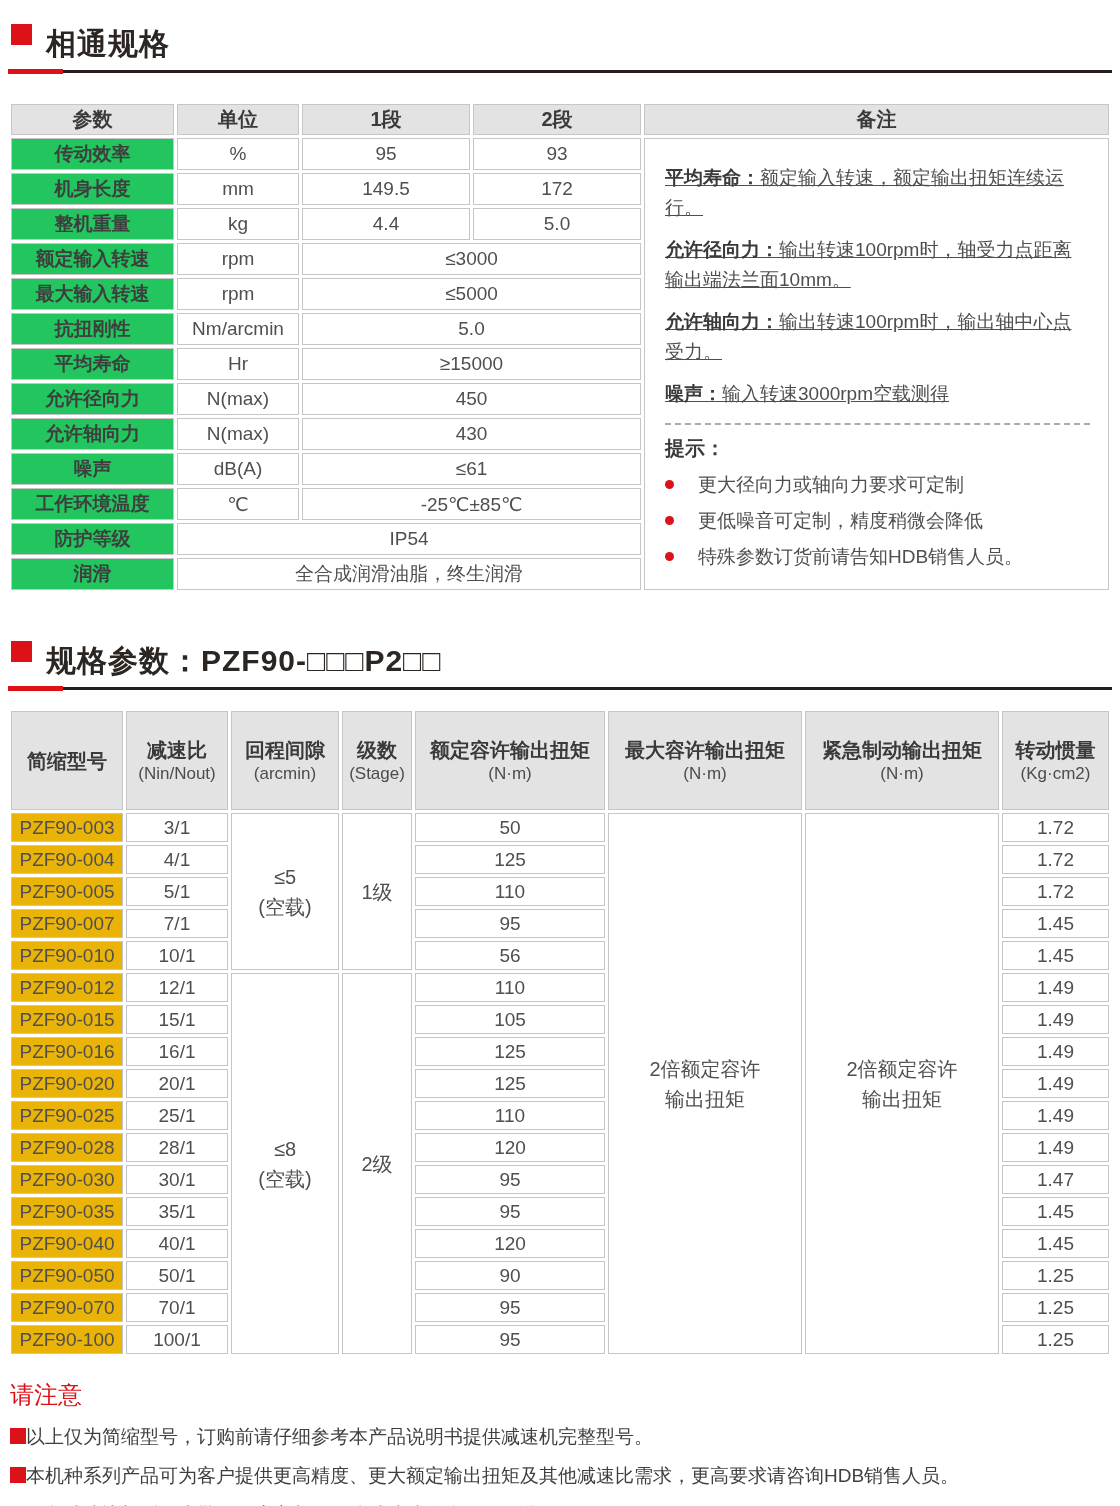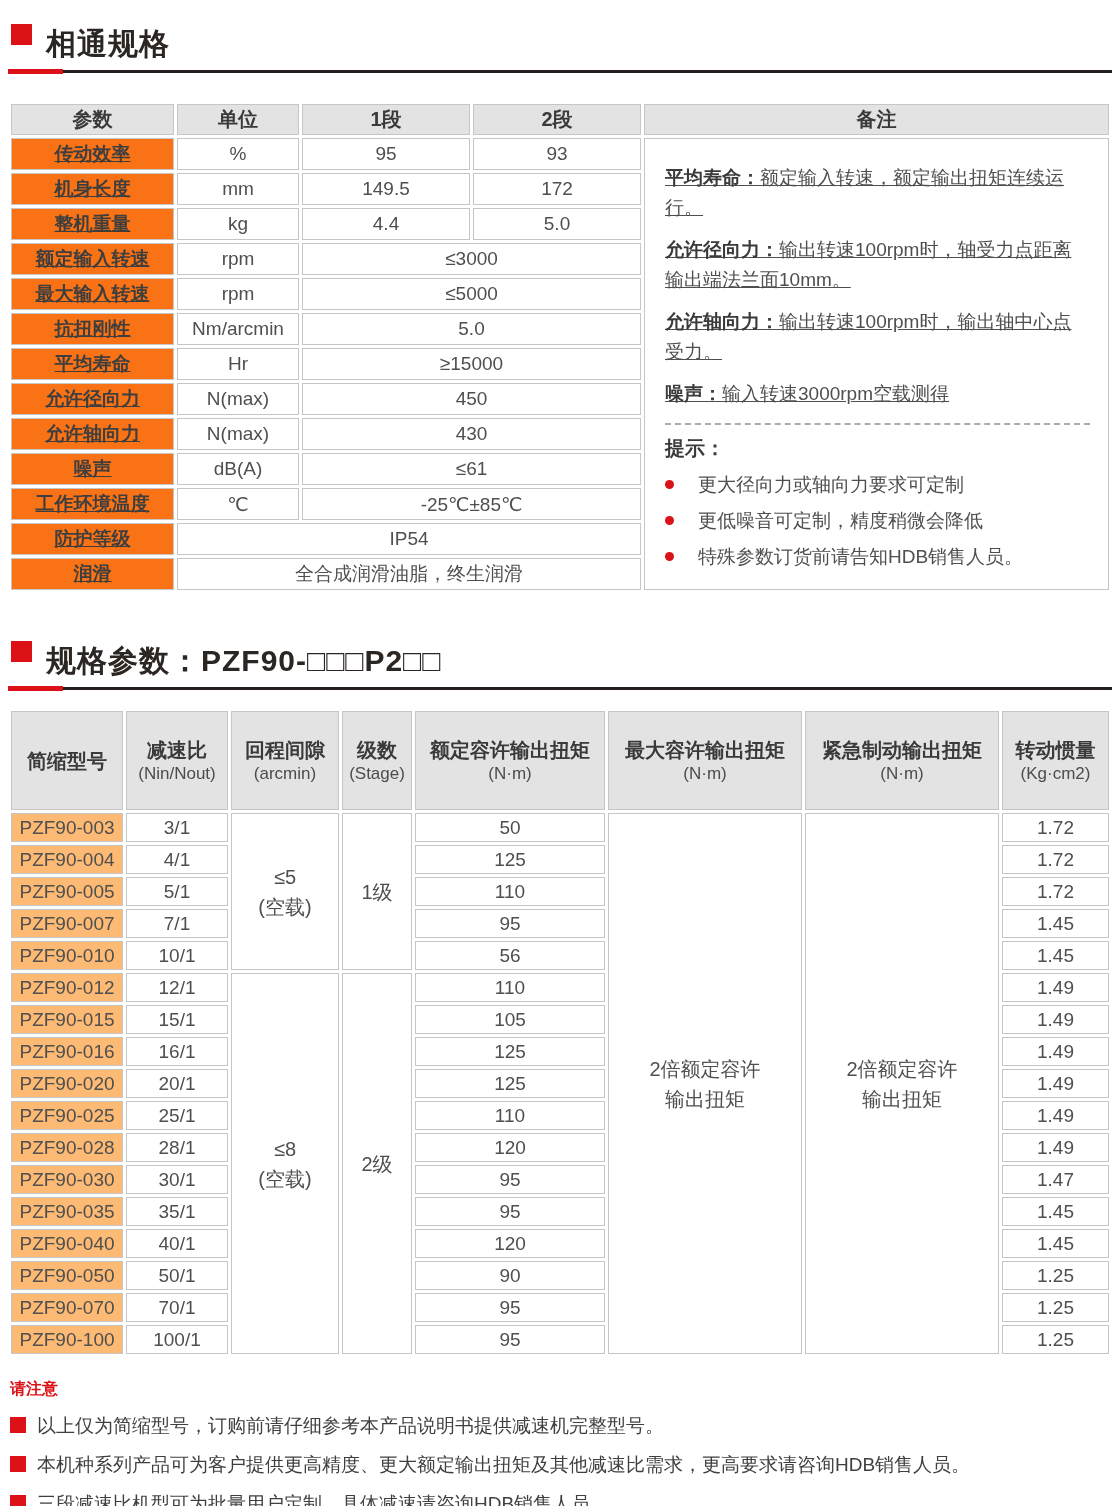--- a/index.html
+++ b/index.html
@@ -19,43 +19,43 @@
   .sec-rule::before { content:""; position:absolute; left:0; top:-1px; width:55px; height:5px; background:var(--red); }
 
   
   table { border-collapse:separate; border-spacing:3px; width:100%; table-layout:fixed; }
   th, td { border:1px solid #c6c6c6; text-align:center; vertical-align:middle;
            font-size:19px; color:#4f4f4f; background:#ffffff; height:29px; padding:1px 4px; }
   th { background:#e3e3e3; color:#3a3a3a; font-weight:bold; font-size:20px;margin-left:39px; }
 
   
   .spec-table { margin-top:28px; }
-  .param { background:#f97316; font-weight:bold; color:#3e3e3e;text-decoration:underline; }
+  .param { background:#22c55e; font-weight:bold; color:#3e3e3e; }
   .remark-cell { vertical-align:top; text-align:left; padding:14px 18px 10px 20px; }
   .rp { margin:10px 0 12px 0; line-height:30px; font-size:19px; color:#4f4f4f;text-decoration:underline; }
   .rl { font-weight:bold; color:#3a3a3a; }
   .dash { border-top:2px dashed #b2a9a4; margin:14px 0 10px 0; }
   .tips-title { margin:6px 0 8px 0; font-size:20px; font-weight:bold; color:#3a3a3a; }
   .tips { list-style:none; margin:0; padding:0; }
   .tips li { display:flex; align-items:flex-start; gap:24px; margin:9px 0; font-size:19px; line-height:27px; }
   .dot { width:9px; height:9px; border-radius:50%; background:var(--red); flex:none; margin-top:9px; }
 
   
   .sec2 { margin-top:48px; }
   .model-table { margin-top:18px; }
   .model-table th { height:99px; padding:4px 2px; }
   .h-cn { font-size:20px; font-weight:bold; color:#3a3a3a; line-height:26px; }
   .h-en { font-size:17px; font-weight:normal; color:#4c4c4c; line-height:22px; }
-  .model-cell { background:#fdba74; }
+  .model-cell { background:#eab308; }
   .span-cell { font-size:20px; line-height:30px; white-space:pre-line; }
 
   
   .notes { margin-top:22px; padding-left:2px; }
-  .notes-title { color:var(--red); font-size:16px; font-weight:bold; margin:0 0 12px 0; }
-  .note-item { display:flex; align-items:flex-start; gap:11px; margin:13px 0; font-size:19px; line-height:26px; color:#3f3f3f; }
+  .notes-title { color:var(--red); font-size:24px; font-weight:normal; margin:0 0 12px 0; }
+  .note-item { display:flex; align-items:flex-start; margin:13px 0; font-size:19px; line-height:26px; color:#3f3f3f; }
   .note-sq { width:16px; height:16px; background:var(--red); flex:none; margin-top:4px; }
 </style>
 </head>
 <body>
 
 <div class="page">
 
   <div class="sec1">
     <div class="sec-head">
       <span class="sq"></span>

